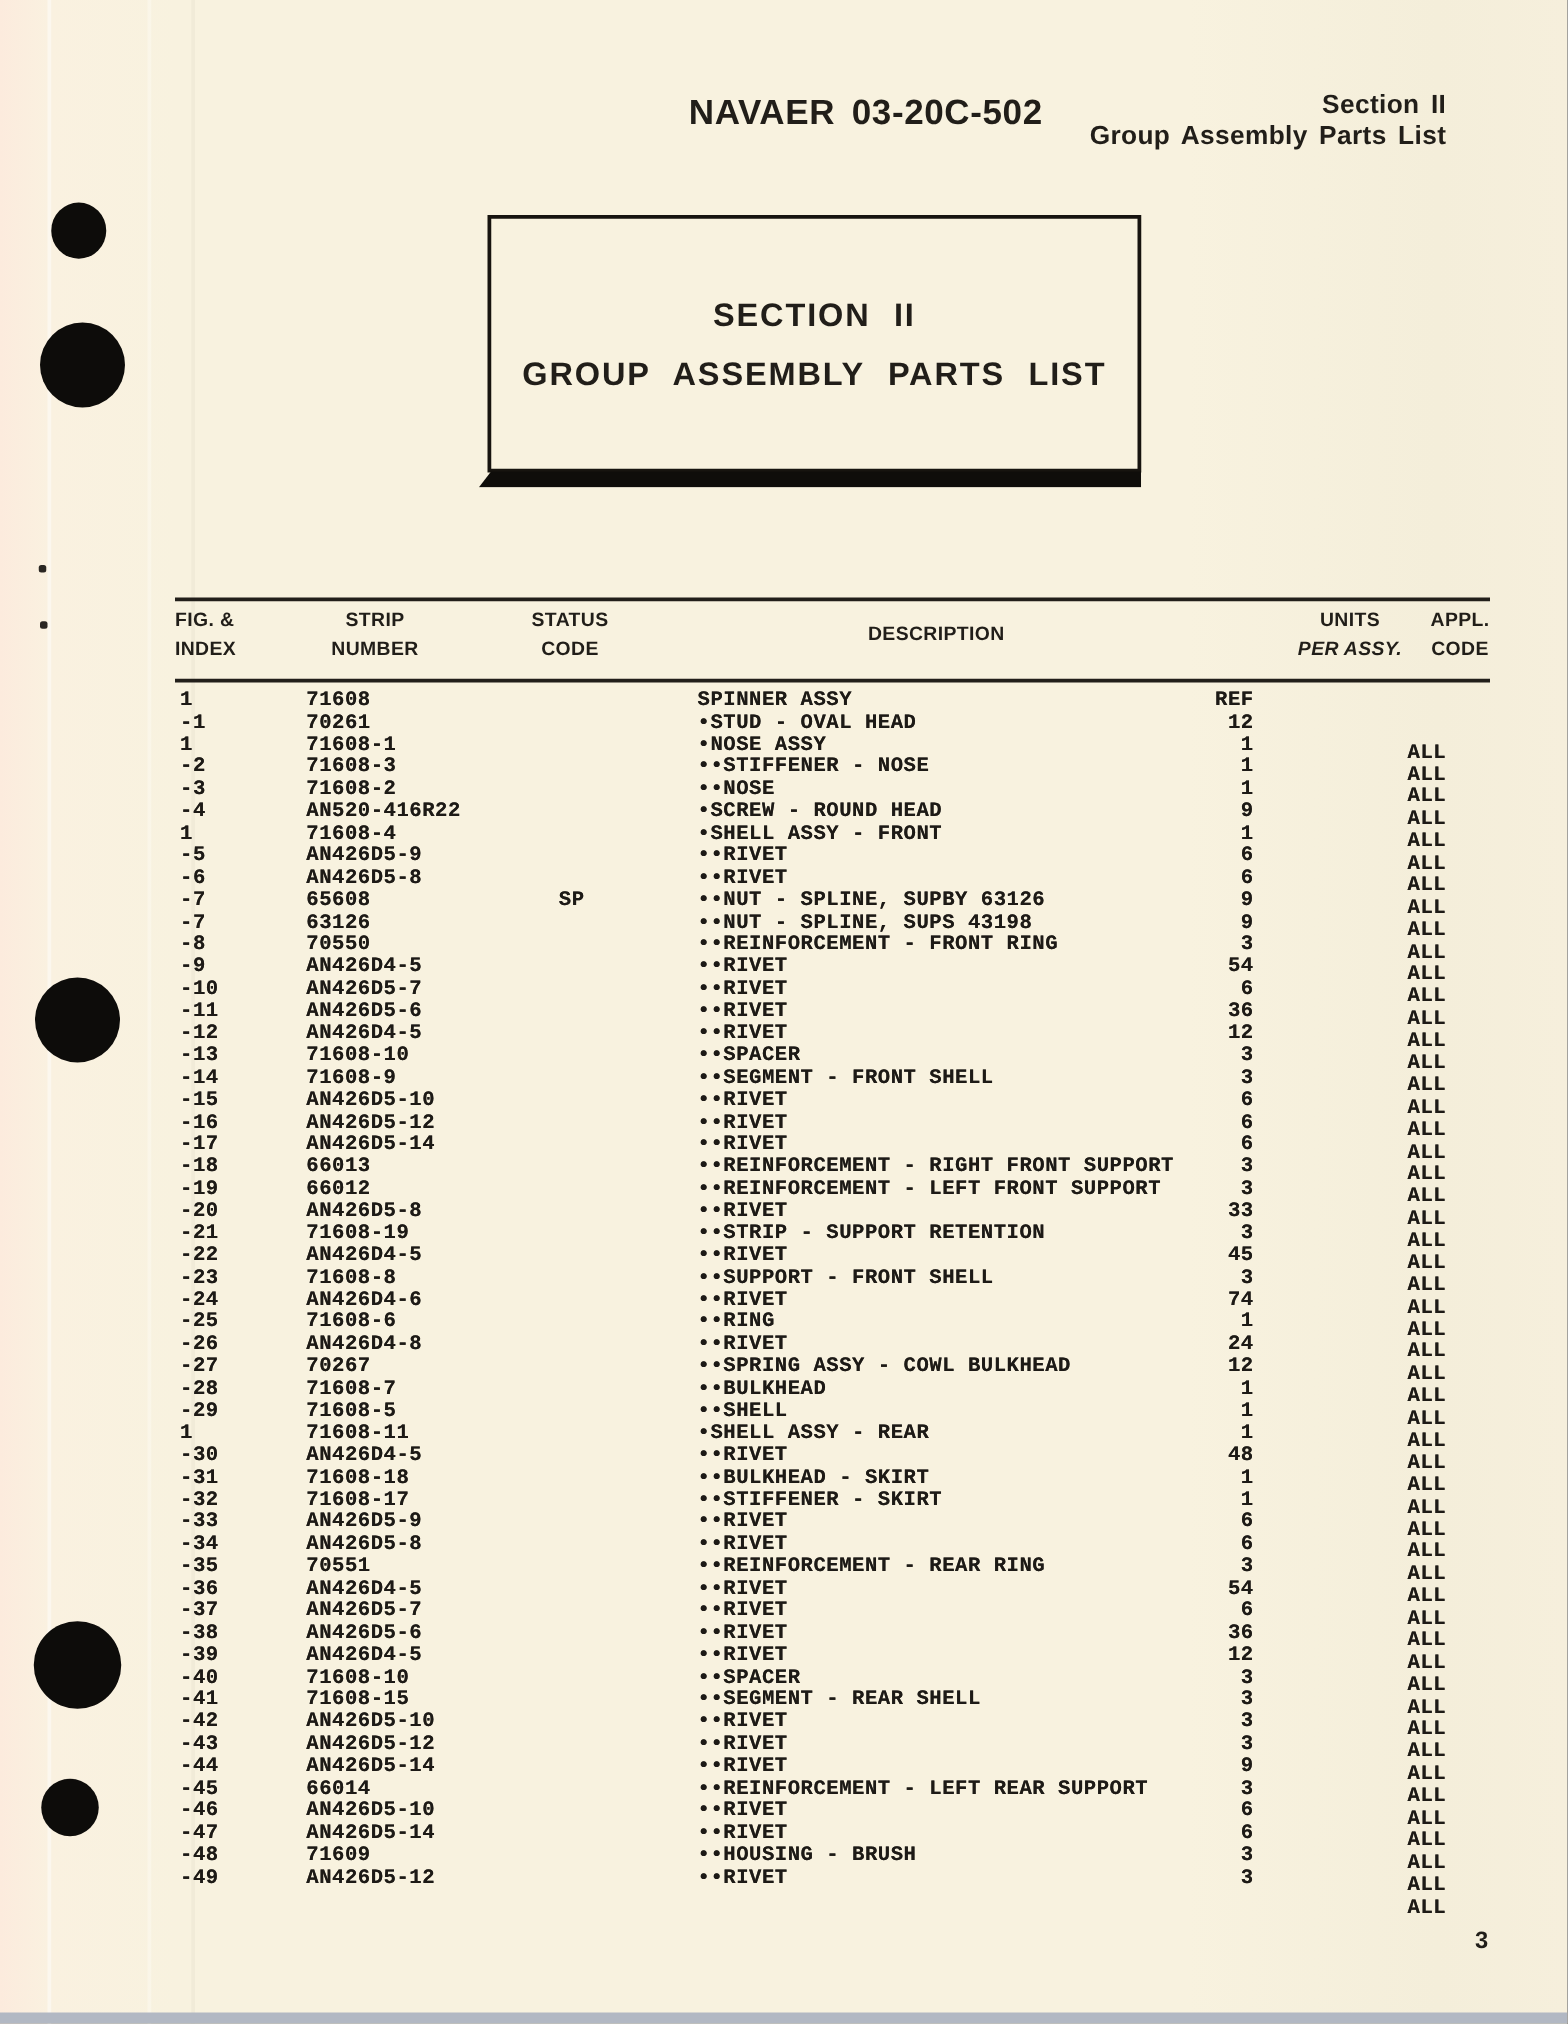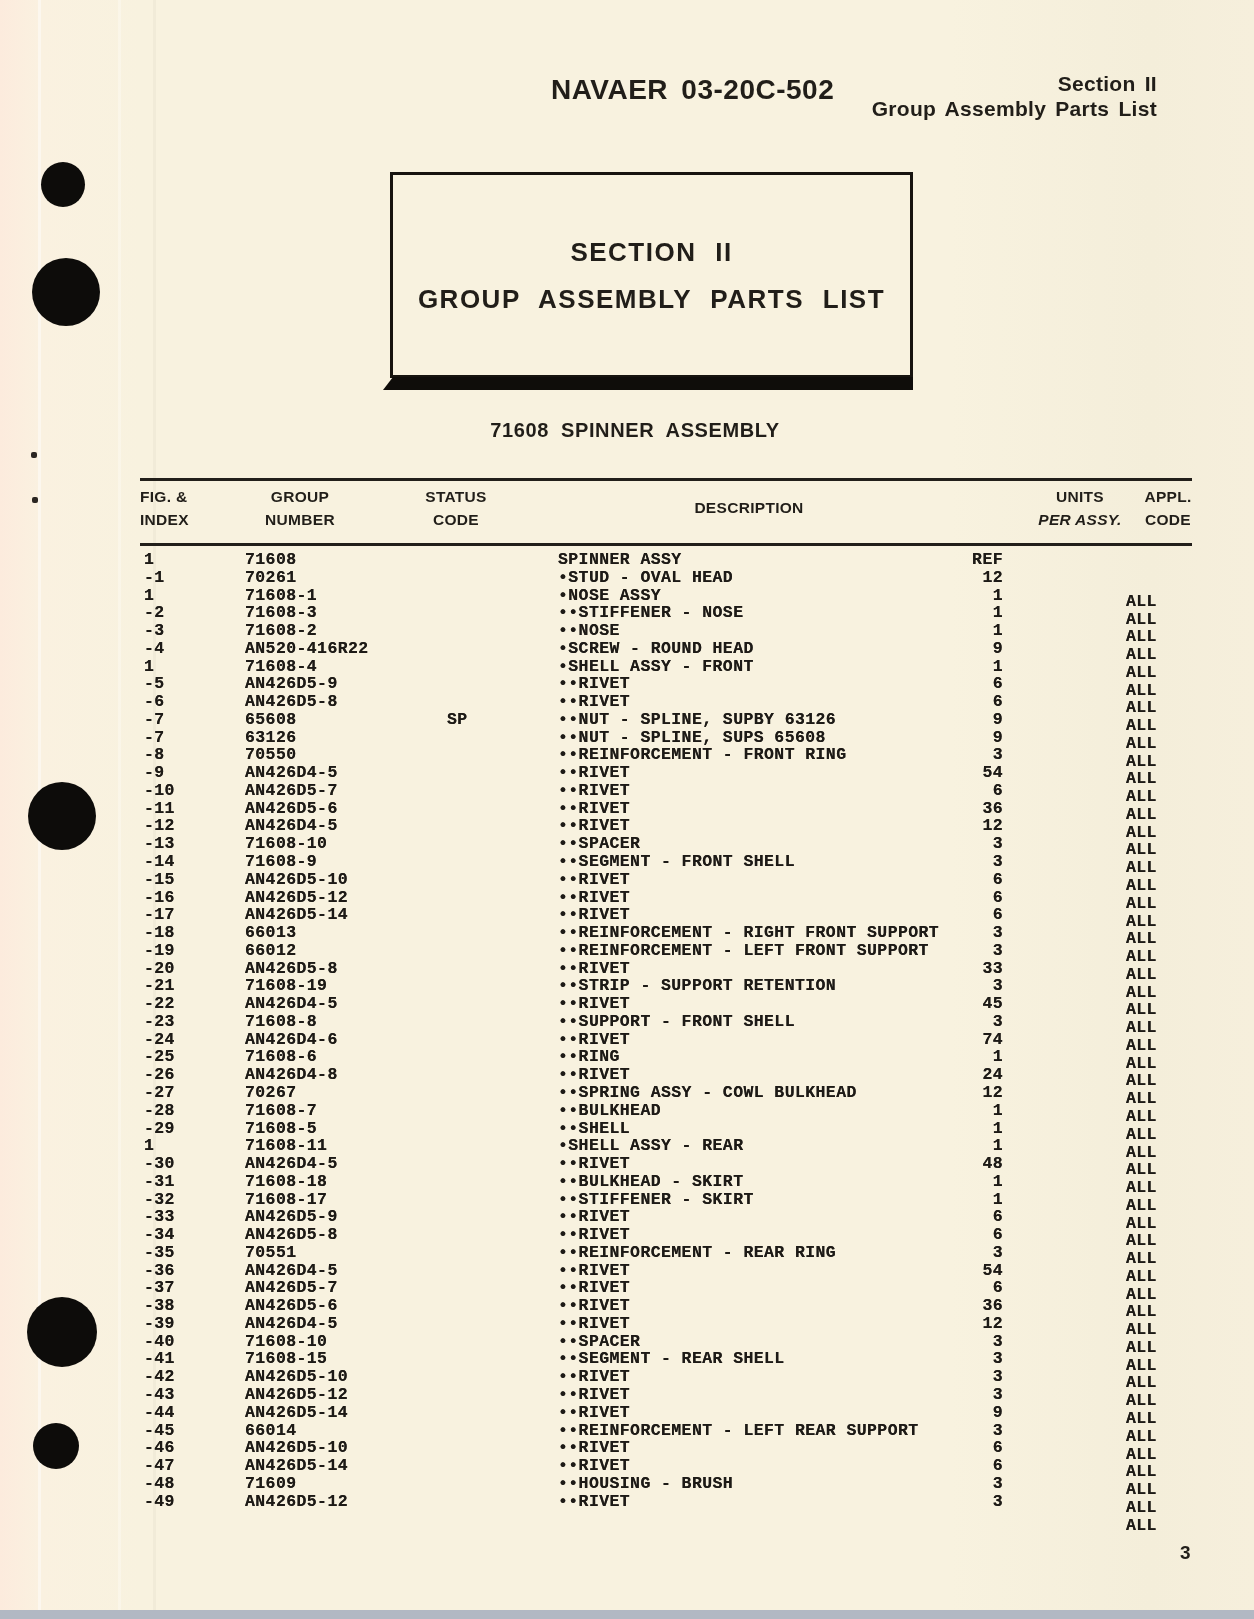--- a/index.html
+++ b/index.html
@@ -99,28 +99,27 @@
   <div class="sec-head">
     <div>Section II</div>
     <div>Group Assembly Parts List</div>
   </div>
 
   <div class="title-box">
     <div class="title-line l1">SECTION II</div>
     <div class="title-line">GROUP ASSEMBLY PARTS LIST</div>
   </div>
 
-  <div class="assembly-title">71608 SPINNER ASSEMBLY</div>
 
   <div class="rule top"></div>
   <div class="rule bottom"></div>
 
   <div class="th h-fig1">FIG. &amp;</div>
   <div class="th h-fig2">INDEX</div>
-  <div class="th h-part1 c">GROUP</div>
+  <div class="th h-part1 c">STRIP</div>
   <div class="th h-part2 c">NUMBER</div>
   <div class="th h-stat1 c">STATUS</div>
   <div class="th h-stat2 c">CODE</div>
   <div class="th h-desc c">DESCRIPTION</div>
   <div class="th h-units1 c">UNITS</div>
   <div class="th h-units2 c">PER ASSY.</div>
   <div class="th h-appl1 c">APPL.</div>
   <div class="th h-appl2 c">CODE</div>
 
   <div class="rows">
@@ -201,21 +200,21 @@
       <span class="cl-part">65608</span>
       <span class="cl-status">SP</span>
       <span class="cl-desc">••NUT - SPLINE, SUPBY 63126</span>
       <span class="cl-units">9</span>
       <span class="cl-appl">ALL</span>
     </div>
       <div class="row">
       <span class="cl-fig">-7</span>
       <span class="cl-part">63126</span>
       <span class="cl-status"></span>
-      <span class="cl-desc">••NUT - SPLINE, SUPS 65608</span>
+      <span class="cl-desc">••NUT - SPLINE, SUPS 43198</span>
       <span class="cl-units">9</span>
       <span class="cl-appl">ALL</span>
     </div>
       <div class="row">
       <span class="cl-fig">-8</span>
       <span class="cl-part">70550</span>
       <span class="cl-status"></span>
       <span class="cl-desc">••REINFORCEMENT - FRONT RING</span>
       <span class="cl-units">3</span>
       <span class="cl-appl">ALL</span>

